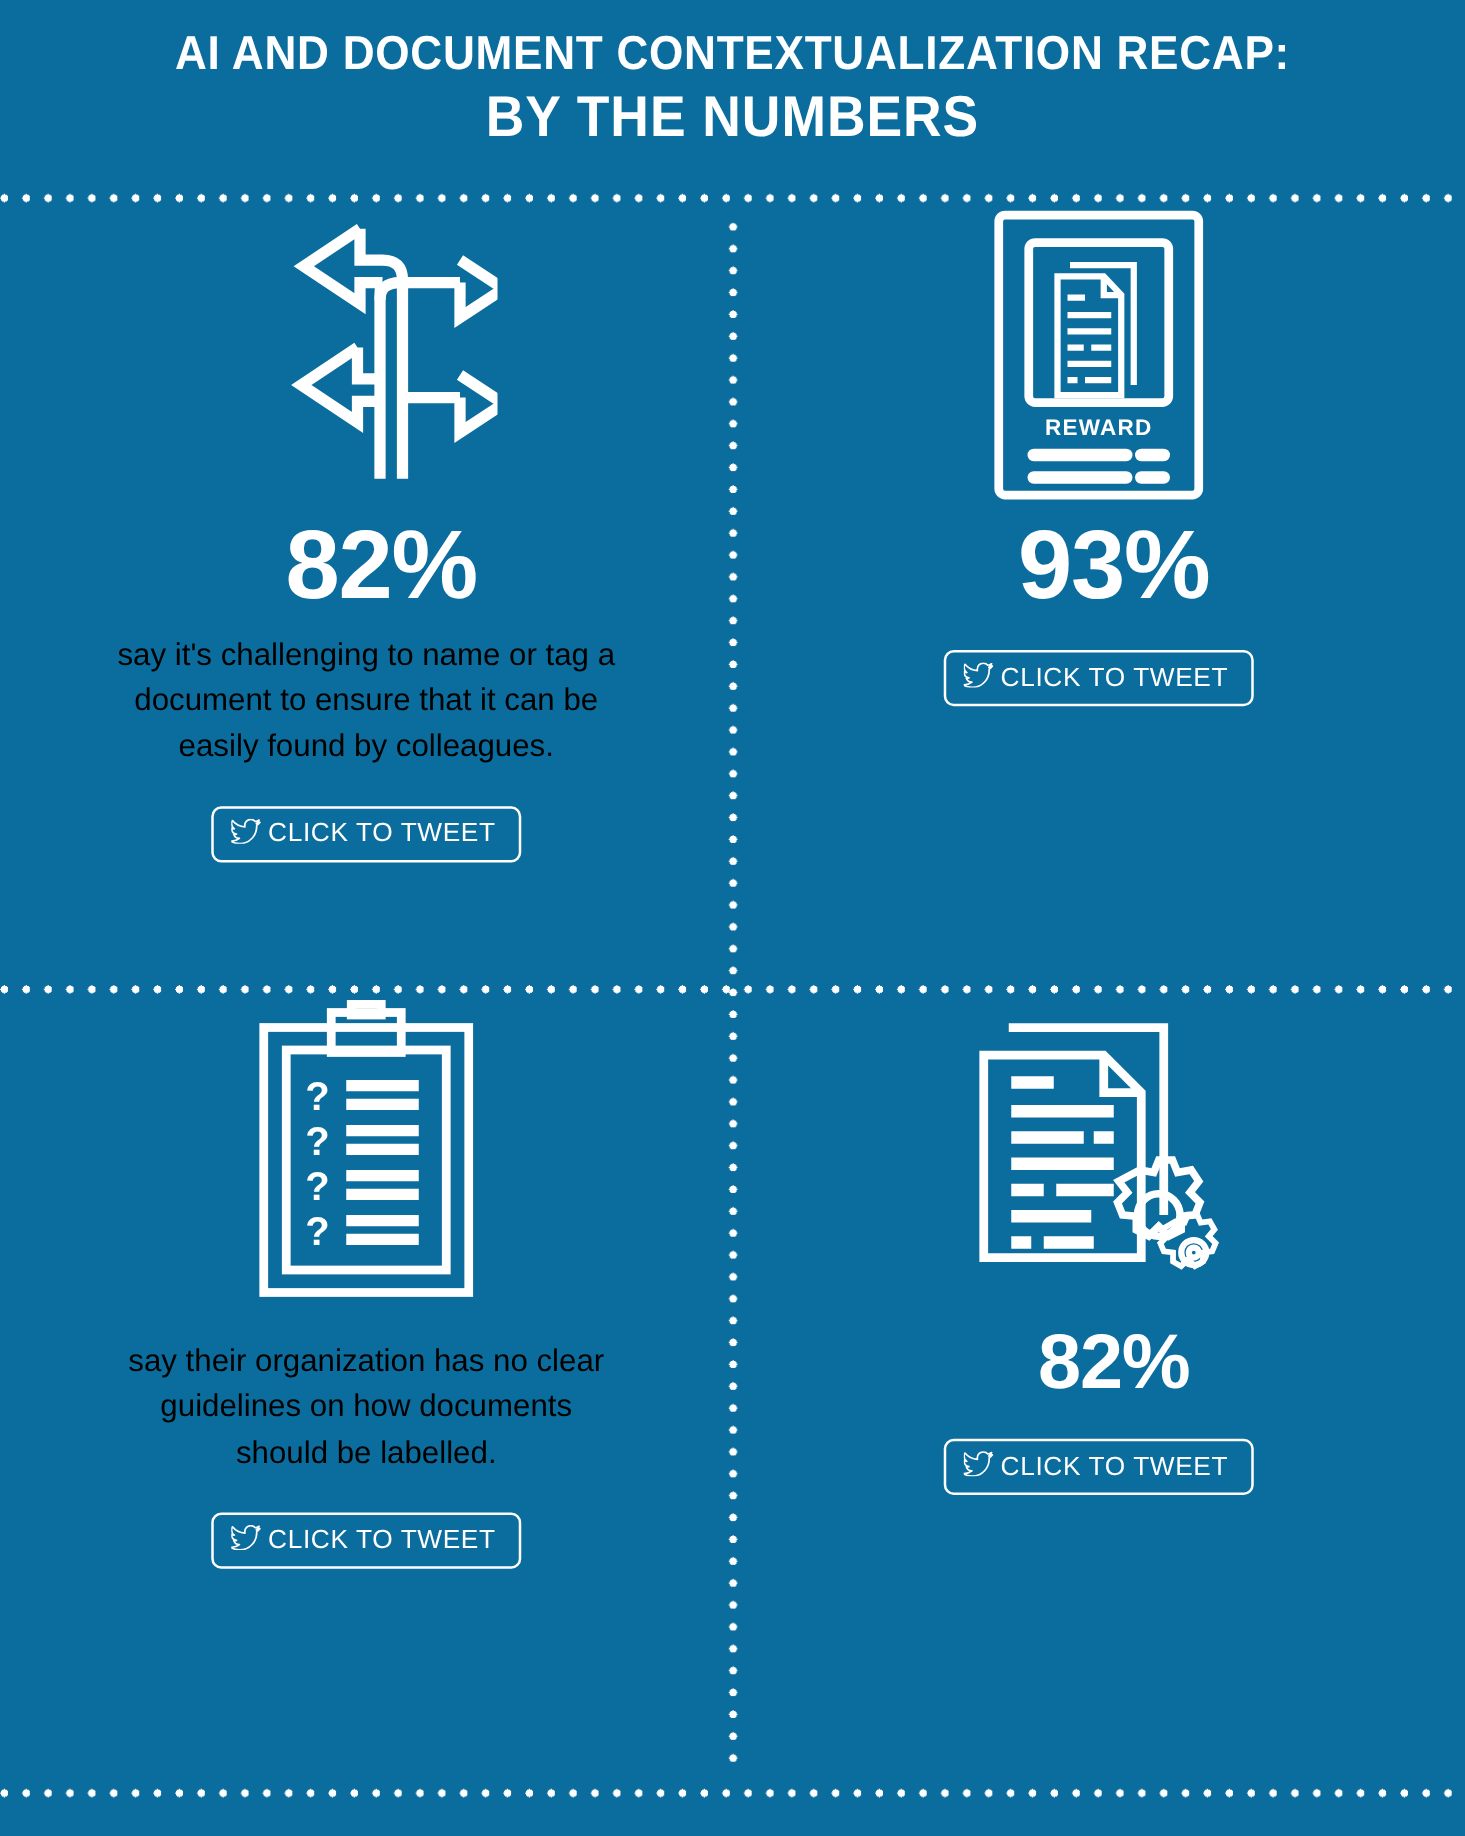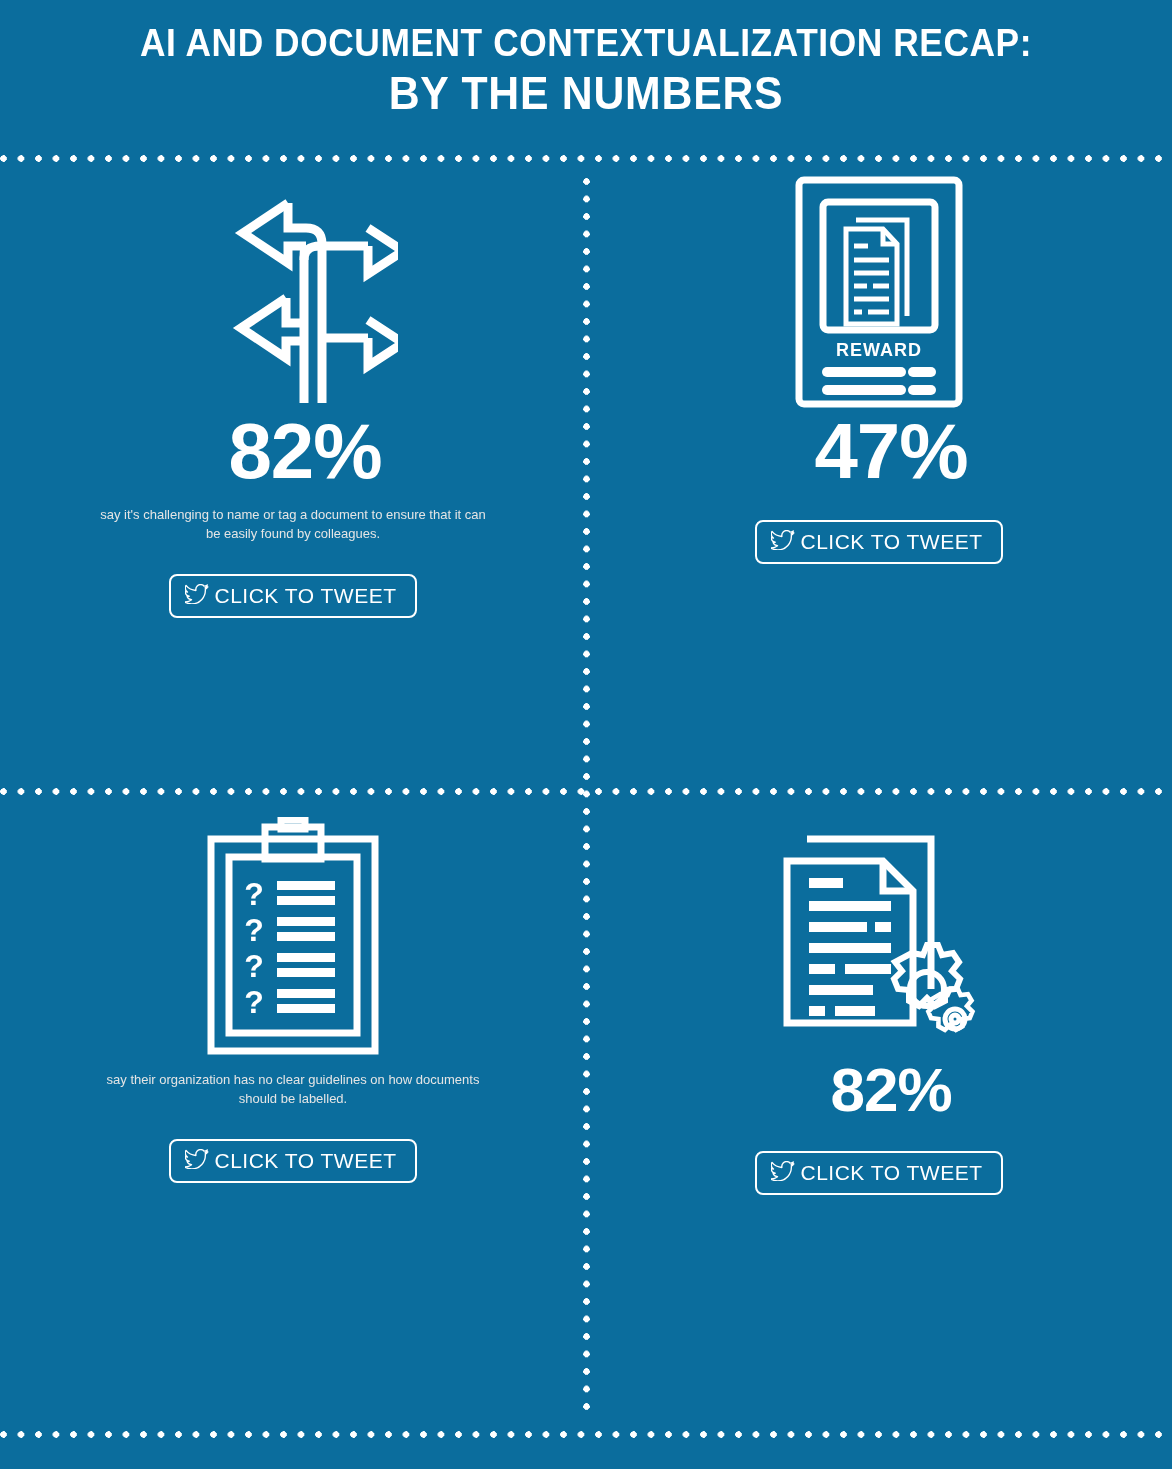--- a/index.html
+++ b/index.html
@@ -80,39 +80,39 @@
     text-align: center;
   }
   #quad-1 { left: 0;     top: 168px; }
   #quad-2 { left: 586px; top: 168px; }
   #quad-3 { left: 0;     top: 800px; }
   #quad-4 { left: 586px; top: 800px; }
 
   .icon-wrap {
     height: 240px;
     display: flex;
-    align-items: flex-end;
+    align-items: flex-start;
     justify-content: center;
   }
   #quad-3 .icon-wrap, #quad-4 .icon-wrap { height: 255px; }
 
   .stat-number {
     color: #ffffff;
     font-size: 78px;
     font-weight: bold;
     line-height: 1.0;
     letter-spacing: -1px;
     margin-top: 4px;
     padding-left: 24px;
   }
   #quad-3 .stat-number, #quad-4 .stat-number { font-size: 62px; }
 
   .stat-desc {
-    color: #e5e5e5;
-    font-size: 13px;
+    color: #000000;
+    font-size: 25px;
     line-height: 1.45;
     margin: 16px auto 0 auto;
     max-width: 400px;
     font-weight: 500;
   }
   #quad-4 .stat-desc { max-width: 420px; }
 
   
   .tweet-btn {
     display: inline-flex;
@@ -206,21 +206,21 @@
         <text x="84" y="180" fill="#ffffff" stroke="none" font-family="Liberation Sans, sans-serif" font-size="18" font-weight="bold" text-anchor="middle" letter-spacing="1">REWARD</text>
 
         <g stroke-width="10" stroke-linecap="round">
           <path d="M32 196 L106 196"></path>
           <path d="M118 196 L136 196"></path>
           <path d="M32 214 L106 214"></path>
           <path d="M118 214 L136 214"></path>
         </g>
       </svg>
     </div>
-    <div class="stat-number">47%</div>
+    <div class="stat-number">93%</div>
     <div class="tweet-btn">
       <span class="bird">
         <svg width="24" height="20" viewBox="0 0 26 22" fill="none" stroke="#ffffff" stroke-width="1.5" stroke-linejoin="round" stroke-linecap="round">
           <path d="M25 3.2c-1 .5-2 .8-3.1 1 1.1-.7 2-1.8 2.4-3.1-1 .6-2.2 1.1-3.4 1.3A5.3 5.3 0 0 0 17 .6c-3 0-5.3 2.4-5.3 5.3 0 .4 0 .8.1 1.2C7.3 6.9 3.4 4.8.9 1.6c-.5.8-.8 1.8-.8 2.8 0 1.9.9 3.5 2.4 4.5-.9 0-1.7-.3-2.4-.7v.1c0 2.6 1.8 4.7 4.3 5.2-.5.1-.9.2-1.4.2-.3 0-.7 0-1-.1.7 2.1 2.7 3.6 5 3.7a10.6 10.6 0 0 1-6.6 2.3c-.4 0-.9 0-1.3-.1a15 15 0 0 0 8.1 2.4c9.7 0 15-8.1 15-15.1V5.8c1-.7 1.9-1.6 2.6-2.6z"></path>
         </svg>
       </span>
       <span class="label">CLICK TO TWEET</span>
     </div>
   </div>
 

